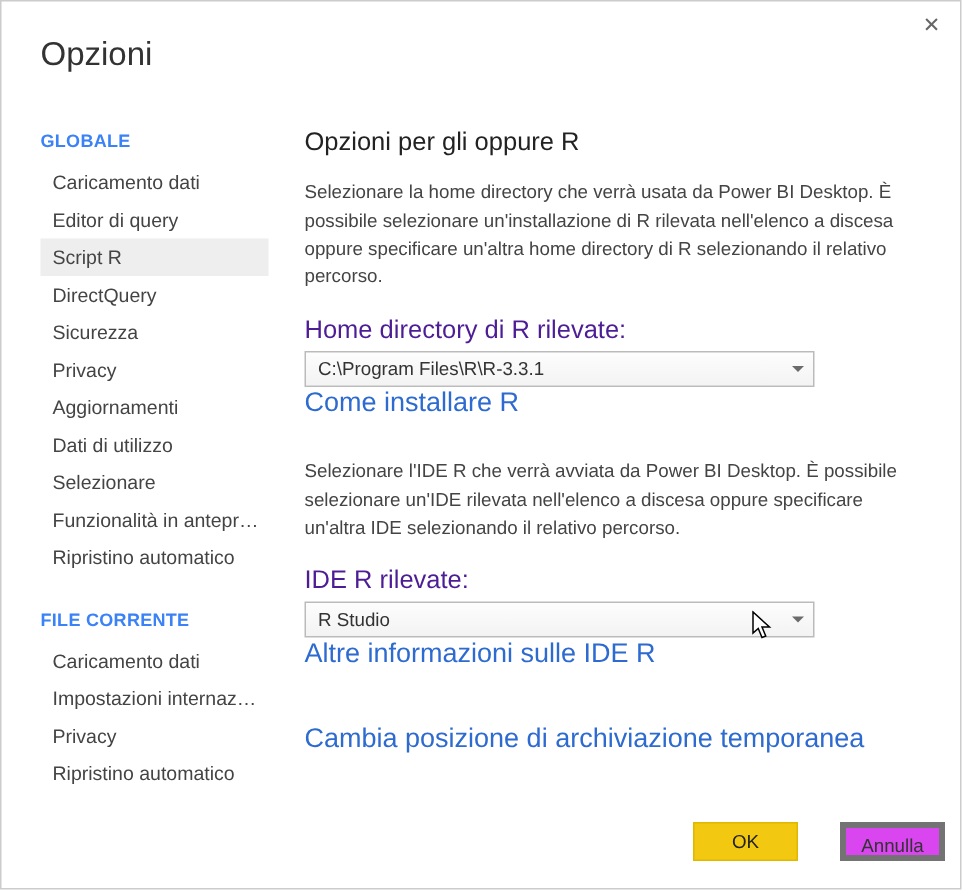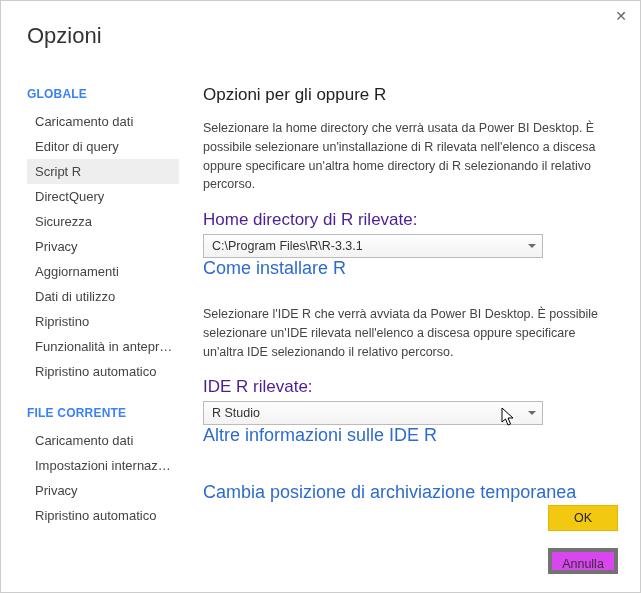--- a/index.html
+++ b/index.html
@@ -117,24 +117,23 @@
     margin-bottom: 18px;
     display: inline-block;
   }
   .cursor-arrow {
     position: absolute;
     pointer-events: none;
   }
   .footer {
     position: absolute;
     bottom: 18px;
-    right: 22px;
+    right: 10px;
     display: flex;
-    gap: 17px;
-    flex-direction: column;
+    gap: 28px;
   }
   .btn {
     min-width: 70px;
     height: 26px;
     border: 4px solid #737373;
     background: #d946ef;
     font-size: 12.5px;
     color: #333;
     cursor: pointer;
     text-align: center;
@@ -159,21 +158,21 @@
   <div class="sidebar">
     <div class="section-heading">GLOBALE</div>
     <div class="nav-item">Caricamento dati</div>
     <div class="nav-item">Editor di query</div>
     <div class="nav-item selected">Script R</div>
     <div class="nav-item">DirectQuery</div>
     <div class="nav-item">Sicurezza</div>
     <div class="nav-item">Privacy</div>
     <div class="nav-item">Aggiornamenti</div>
     <div class="nav-item">Dati di utilizzo</div>
-    <div class="nav-item">Ripristino</div>
+    <div class="nav-item">Selezionare</div>
     <div class="nav-item">Funzionalità in anteprima</div>
     <div class="nav-item">Ripristino automatico</div>
 
     <div class="section-heading" style="margin-top:22px">FILE CORRENTE</div>
     <div class="nav-item">Caricamento dati</div>
     <div class="nav-item">Impostazioni internazionali</div>
     <div class="nav-item">Privacy</div>
     <div class="nav-item">Ripristino automatico</div>
   </div>
 

